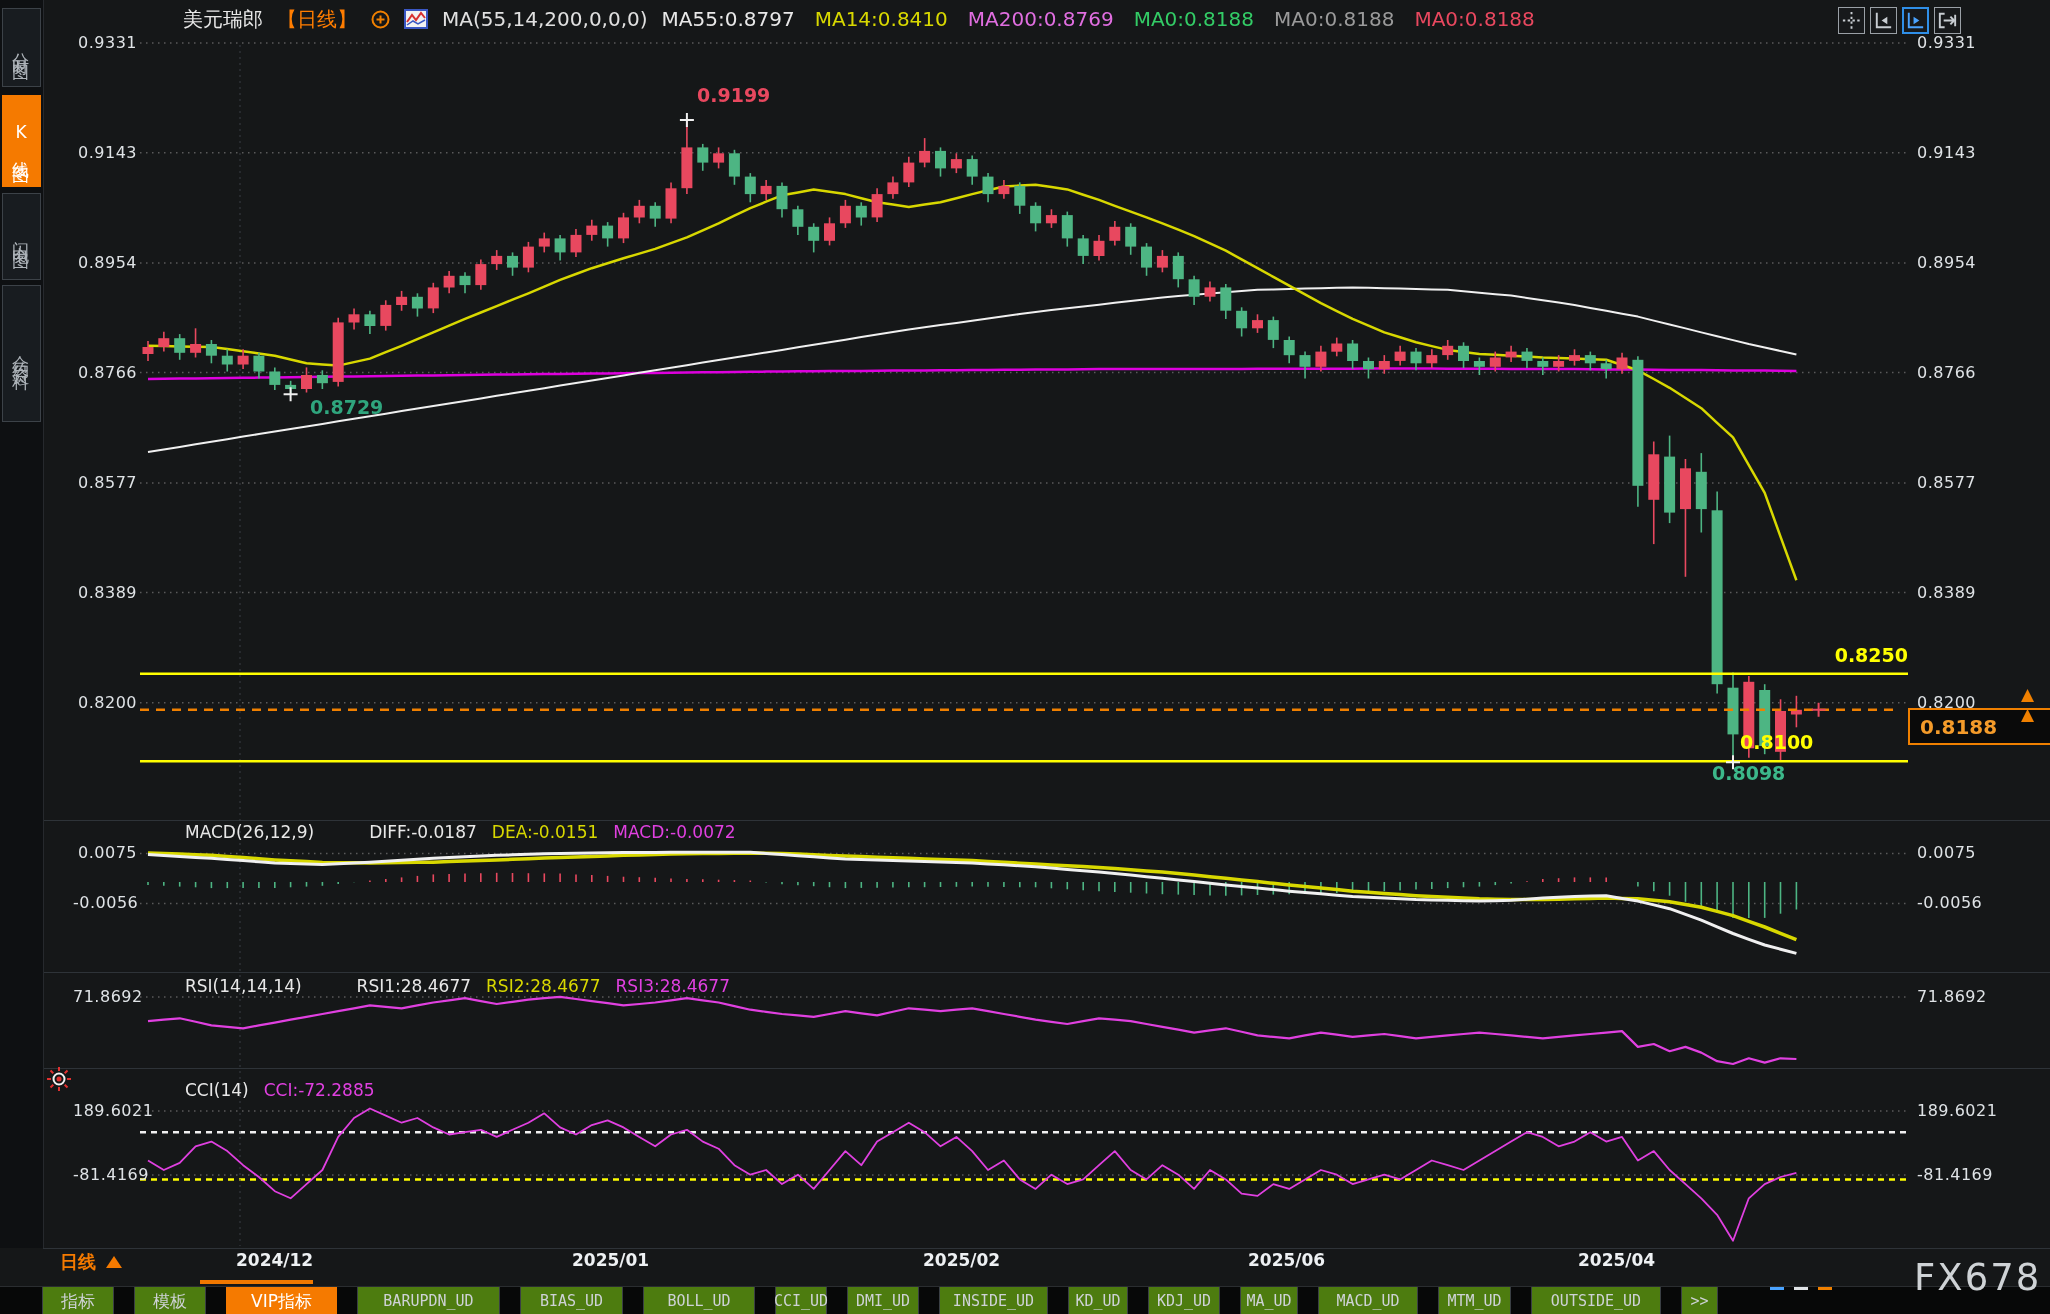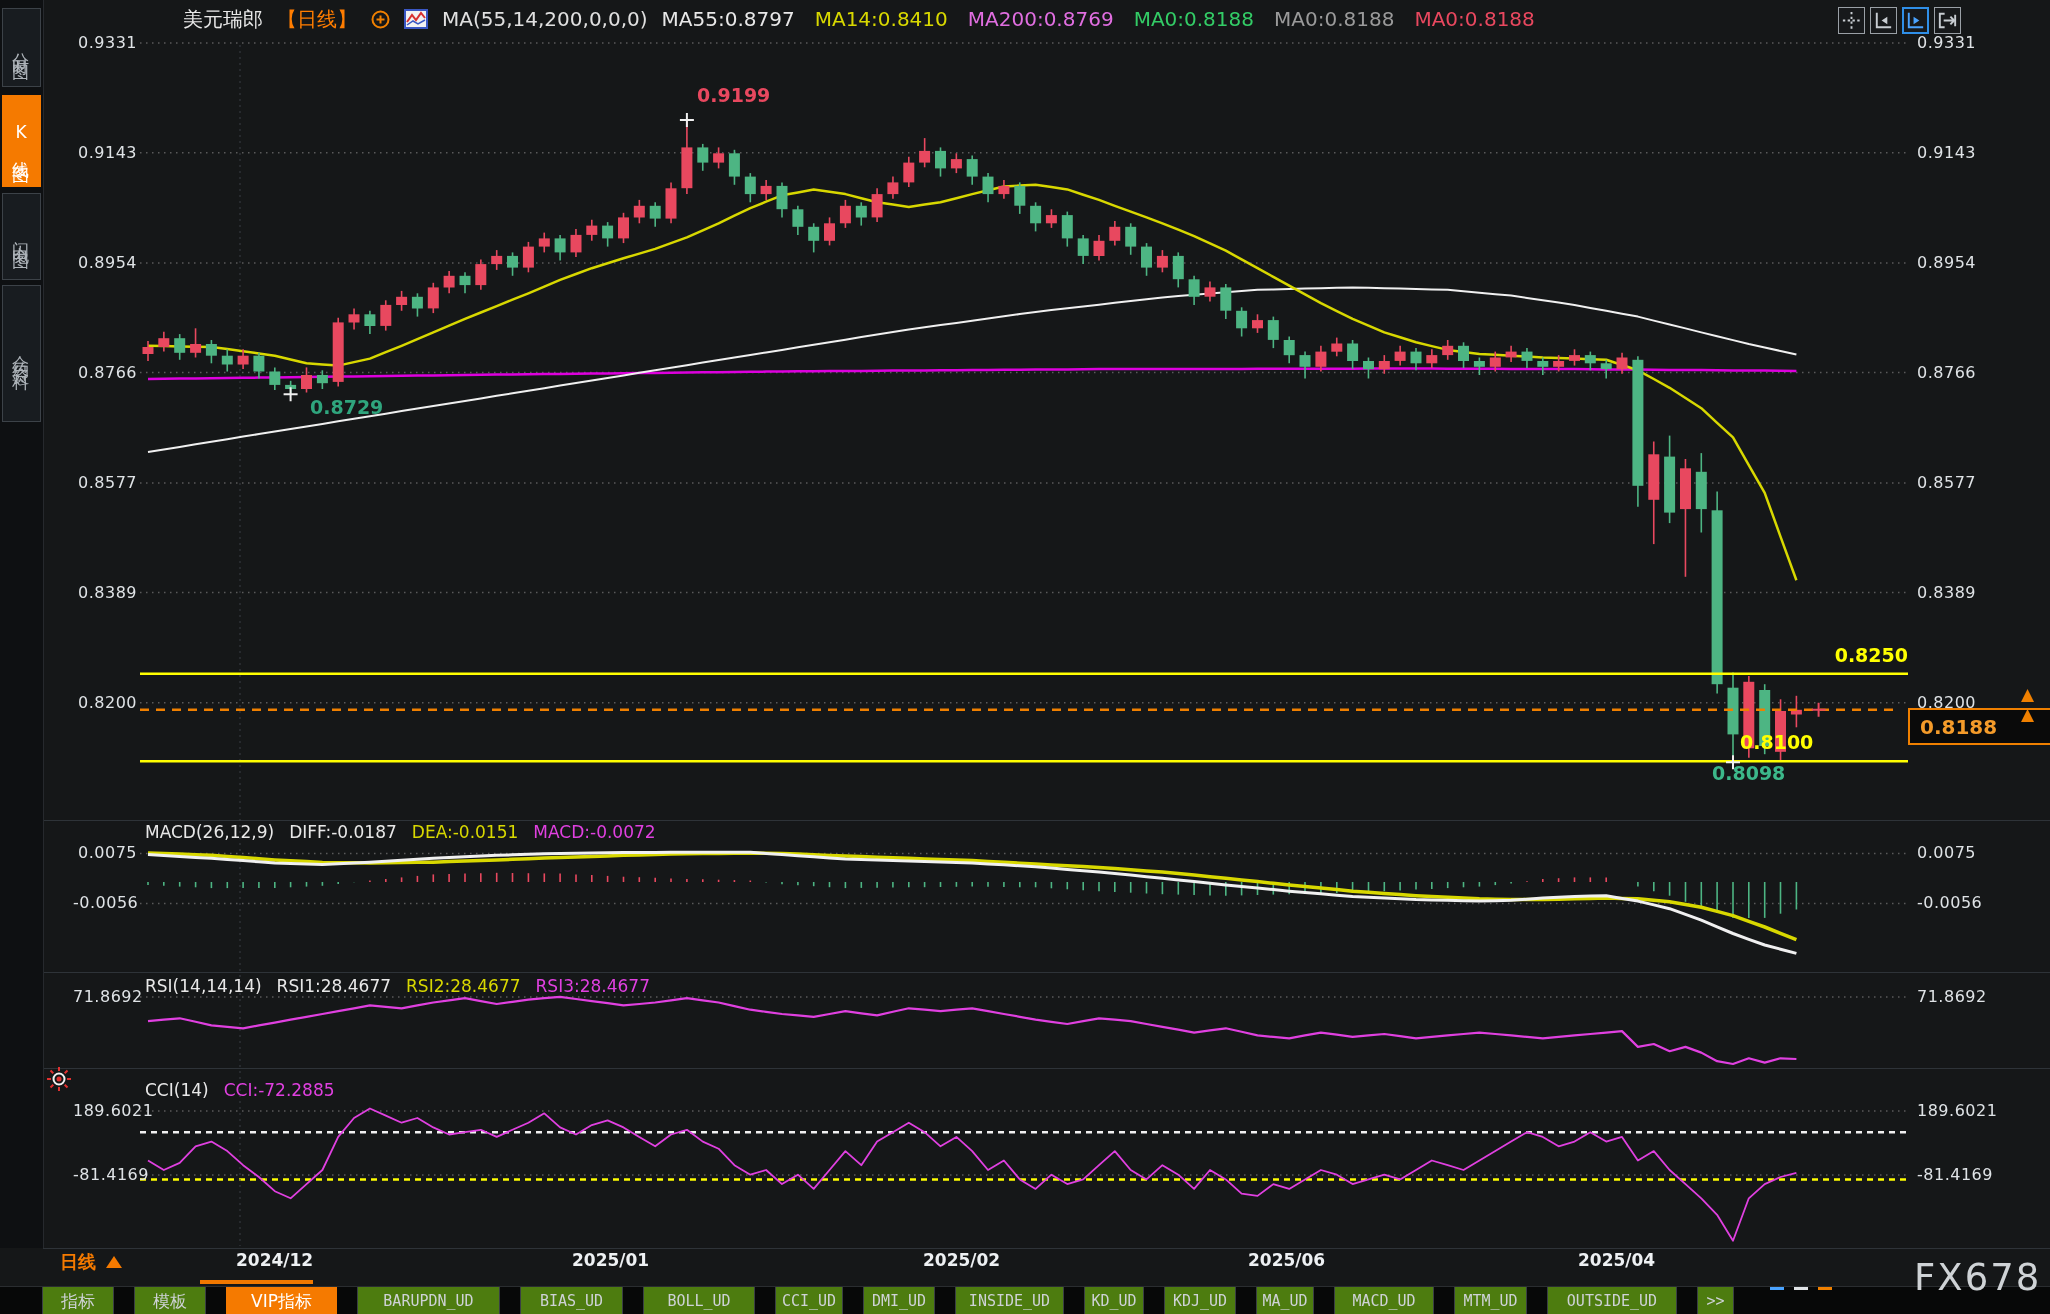--- a/index.html
+++ b/index.html
@@ -24,21 +24,21 @@
             align-items:center;justify-content:center;cursor:pointer;box-sizing:border-box;}
   .tool-btn.active{border:2px solid #2f8fe8;}
   
   .axis-label{position:absolute;color:#dfe3e6;font-size:16px;letter-spacing:.5px;line-height:20px;}
   .axis-left{width:64px;text-align:right;left:73px;}
   .axis-right{left:1917px;text-align:left;}
   .month-label{position:absolute;top:1250px;width:100px;text-align:left;color:#eef1f3;
                font-size:17px;font-weight:bold;}
   
   .pane-row{position:absolute;left:145px;display:flex;gap:15px;font-size:17px;white-space:nowrap;}
-  .c-white{color:#e8e8e8;} .c-yellow{color:#d8d800;} .c-magenta{color:#e040e0;}
+  .c-white{color:#e8e8e8;margin-left:40px;} .c-yellow{color:#d8d800;} .c-magenta{color:#e040e0;}
   
   .anno{position:absolute;font-size:19px;font-weight:bold;}
   #price-tag{position:absolute;left:1908px;top:708px;width:130px;height:33px;background:#0a0a0a;
              border:2px solid #f08000;color:#f49b2a;font-size:20px;font-weight:bold;
              display:flex;align-items:center;padding-left:10px;}
   #price-arrow{position:absolute;left:2021px;top:684px;color:#f08000;font-size:17px;}
   
   #period-box{position:absolute;left:60px;top:1250px;color:#f57a00;font-size:18px;font-weight:bold;
               display:flex;align-items:center;gap:10px;cursor:pointer;}
   .tri-up{width:0;height:0;border-left:8px solid transparent;border-right:8px solid transparent;
@@ -545,21 +545,21 @@
   </div>
   <div id="mini-scroll"></div>
 
   <div id="tabbar">
     <div class="tab cn" style="width:72px">指标</div>
     <div class="tab cn" style="width:72px">模板</div>
     <div class="tab cn active" style="width:111px">VIP指标</div>
     <div class="tab" style="width:143px">BARUPDN_UD</div>
     <div class="tab" style="width:103px">BIAS_UD</div>
     <div class="tab" style="width:112px">BOLL_UD</div>
-    <div class="tab" style="width:68px">CCI_UD</div>
+    <div class="tab" style="width:52px">CCI_UD</div>
     <div class="tab" style="width:72px">DMI_UD</div>
     <div class="tab" style="width:109px">INSIDE_UD</div>
     <div class="tab" style="width:60px">KD_UD</div>
     <div class="tab" style="width:72px">KDJ_UD</div>
     <div class="tab" style="width:58px">MA_UD</div>
     <div class="tab" style="width:100px">MACD_UD</div>
     <div class="tab" style="width:73px">MTM_UD</div>
     <div class="tab" style="width:130px">OUTSIDE_UD</div>
     <div class="tab" style="width:37px">&gt;&gt;</div>
   </div>

